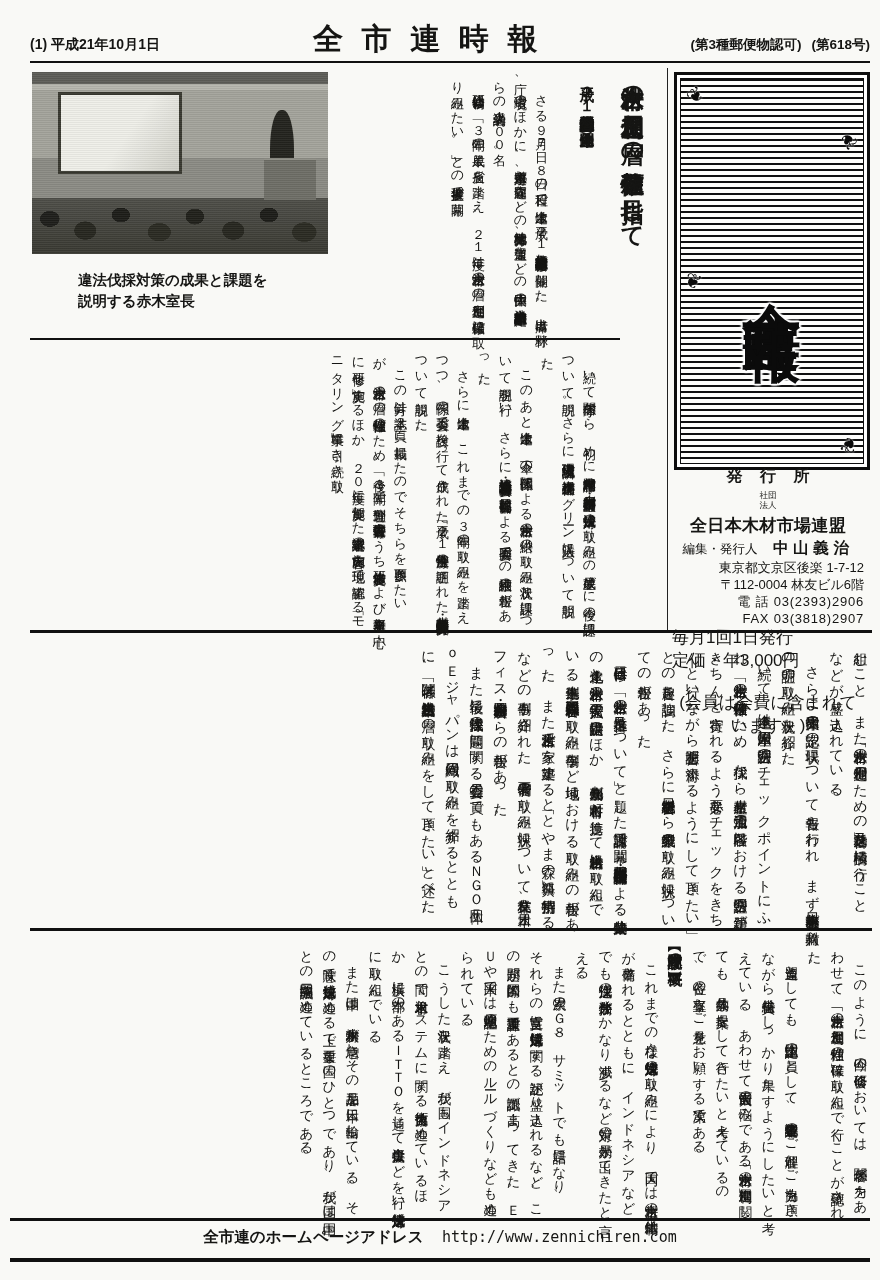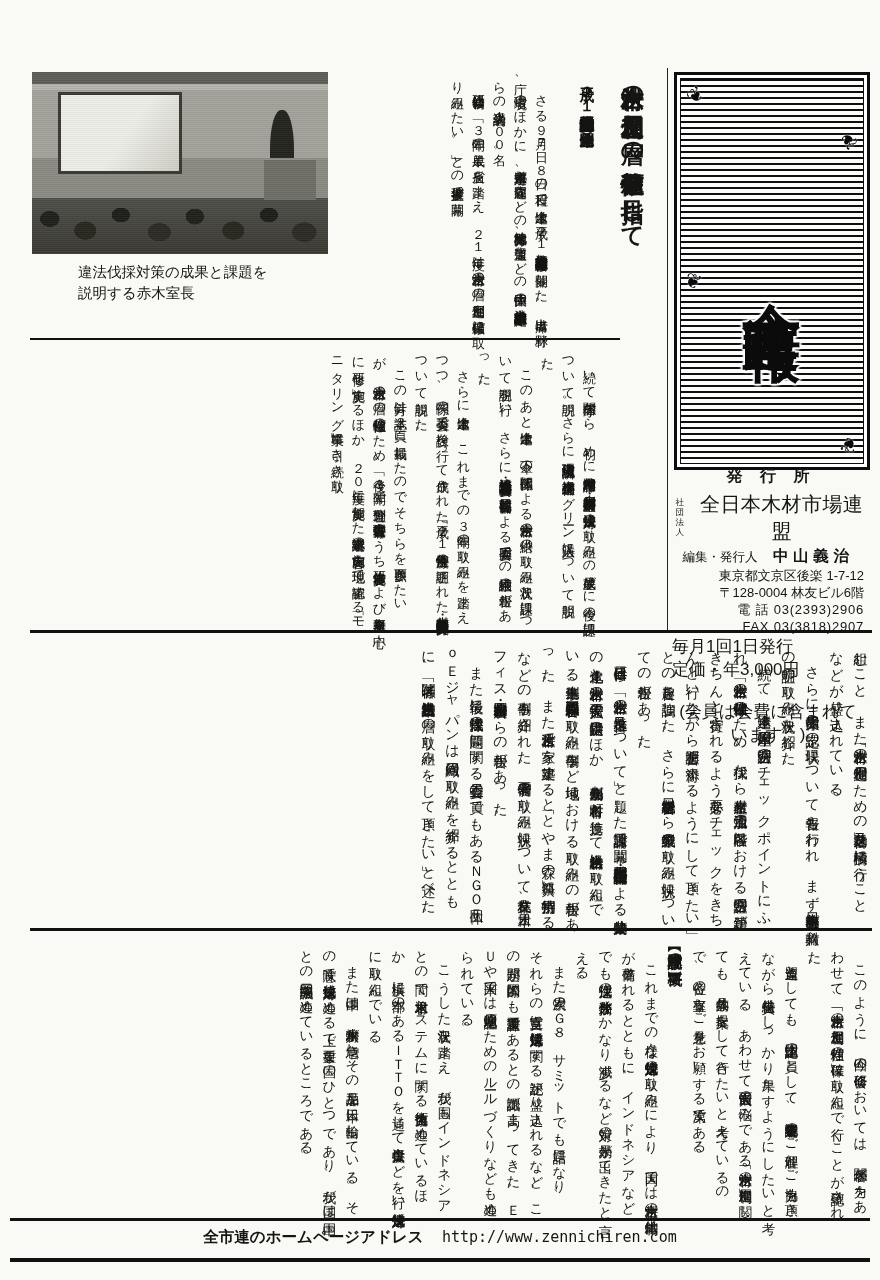--- a/index.html
+++ b/index.html
@@ -30,23 +30,23 @@
              font-weight:900;font-size:58px;letter-spacing:6px;color:#0b0b0b;
              text-shadow:0 0 3px #fff,2px 0 2px #fff,-2px 0 2px #fff,0 2px 2px #fff,0 -2px 2px #fff;}
   .leaf{position:absolute;font-size:20px;color:#0b0b0b;text-shadow:0 0 2px #fff;}
   .leaf.tl{top:4px;left:6px;transform:rotate(-35deg);}
   .leaf.tr{top:50px;right:6px;transform:rotate(140deg);}
   .leaf.ml{top:190px;left:4px;transform:rotate(20deg);}
   .leaf.br{bottom:6px;right:6px;transform:rotate(200deg);}
 
   .pubinfo{position:absolute;top:398px;left:4px;right:8px;text-align:center;}
   .pub-label{font-size:16px;font-weight:700;letter-spacing:1.1em;text-indent:1.1em;margin-bottom:4px;}
-  .pub-org{display:flex;align-items:center;justify-content:center;gap:12px;}
+  .pub-org{display:flex;align-items:center;justify-content:center;gap:3px;flex-direction:column;}
   .pub-orgtype{display:inline-block;width:2em;font-size:8.5px;line-height:1.15;text-align:center;}
-  .pub-orgname{font-size:20px;font-weight:400;letter-spacing:.02em;text-align:center;}
+  .pub-orgname{font-size:17px;font-weight:700;letter-spacing:.02em;text-align:center;}
   .pub-editor{font-size:12.5px;margin-top:1px;}
   .pub-editor b{font-size:15.5px;letter-spacing:.3em;margin-left:12px;}
   .pub-line{font-size:13px;line-height:1.32;text-align:right;padding-left:6px;white-space:nowrap;}
   .pub-line.tel{letter-spacing:.06em;}
   .pub-center{font-size:17px;line-height:1.35;text-align:left;}
   .pub-note{font-size:17px;margin-top:18px;}
 
   
   .v{writing-mode:vertical-rl;text-orientation:mixed;white-space:pre-line;}
   .headline{position:absolute;top:0;right:208px;width:64px;height:560px;
@@ -69,22 +69,22 @@
      radial-gradient(ellipse 15px 12px at 30% 50%,#1c1c18 60%,transparent 62%),
      radial-gradient(ellipse 19px 15px at 43% 72%,#2a2a22 60%,transparent 62%),
      radial-gradient(ellipse 15px 13px at 55% 52%,#20201a 60%,transparent 62%),
      radial-gradient(ellipse 18px 15px at 68% 70%,#26261f 60%,transparent 62%),
      radial-gradient(ellipse 15px 12px at 80% 50%,#1c1c18 60%,transparent 62%),
      radial-gradient(ellipse 20px 16px at 92% 72%,#2a2a22 60%,transparent 62%),
      linear-gradient(180deg,transparent 0 30%,#3a3a33 95%);}
   .speaker{position:absolute;right:34px;top:38px;width:24px;height:86px;background:#23231e;
            border-radius:45% 45% 12% 12%;}
   .podium{position:absolute;right:12px;top:86px;width:52px;height:40px;background:#6e6e66;border-top:2px solid #8d8d85;}
-  .caption{position:absolute;left:48px;top:190px;width:270px;font-size:14.5px;line-height:1.45;
-           font-weight:400;white-space:pre-line;}
+  .caption{position:absolute;left:48px;top:198px;width:270px;font-size:14.5px;line-height:1.45;
+           font-weight:700;white-space:pre-line;}
 
   .mid-rule{position:absolute;top:270px;left:0;width:590px;height:2px;background:#111;}
   .body-mid{position:absolute;top:280px;left:0;width:570px;height:282px;
             font-size:13px;line-height:21px;letter-spacing:.3px;}
 
   
   .band3{position:absolute;top:640px;left:30px;right:8px;height:288px;border-bottom:3px solid #111;}
   .band3-text{position:absolute;top:2px;right:0;width:100%;height:284px;font-size:14px;line-height:24px;letter-spacing:.3px;}
   .band4{position:absolute;top:940px;left:30px;right:8px;height:276px;}
   .band4-text{position:absolute;top:2px;right:0;width:100%;height:272px;font-size:13.5px;line-height:23px;letter-spacing:.3px;}
@@ -94,20 +94,28 @@
   .foot-rule1{position:absolute;top:1218px;left:10px;right:10px;height:3px;background:#111;}
   .footer{position:absolute;top:1227px;left:0;width:100%;text-align:center;font-size:15.5px;font-weight:700;}
   .footer .url{font-weight:400;font-size:15px;margin-left:14px;}
   .foot-rule2{position:absolute;top:1258px;left:10px;right:10px;height:4px;background:#111;}
 </style>
 </head>
 <body>
 
 <div class="page">
 
+  <div class="hdr gothic">
+    <span class="hdr-left">(1) 平成21年10月1日</span>
+    <span class="hdr-title">全市連時報</span>
+    <span class="hdr-right">
+      <span>(第3種郵便物認可)</span>
+      <span>(第618号)</span>
+    </span>
+  </div>
 
   <div class="top">
 
     <div class="mast">
       <div class="logo-box">
         <div class="logo-inner">
           <span class="leaf tl">❦</span>
           <span class="leaf tr">❦</span>
           <span class="leaf ml">❦</span>
           <span class="leaf br">❦</span>
@@ -118,21 +126,21 @@
         <div class="pub-label">発行所</div>
         <div class="pub-org">
           <span class="pub-orgtype">社団法人</span>
           <span class="pub-orgname">全日本木材市場連盟</span>
         </div>
         <div class="pub-editor">
           <span>編集・発行人</span>
           <b>中山義治</b>
         </div>
         <div class="pub-line">東京都文京区後楽 1-7-12</div>
-        <div class="pub-line">〒128-0004 林友ビル6階</div>
+        <div class="pub-line">〒112-0004 林友ビル6階</div>
         <div class="pub-line tel">電 話 03(2393)2906</div>
         <div class="pub-line tel">FAX 03(3818)2907</div>
         <div class="pub-center">毎月1回1日発行</div>
         <div class="pub-center">定価・年3,000円</div>
         <div class="pub-note">(会員は会費に含まれています。)</div>
       </div>
     </div>
 
     <div class="headline v gothic">合法木材の利用促進と一層の信頼性確保を目指して</div>
 

